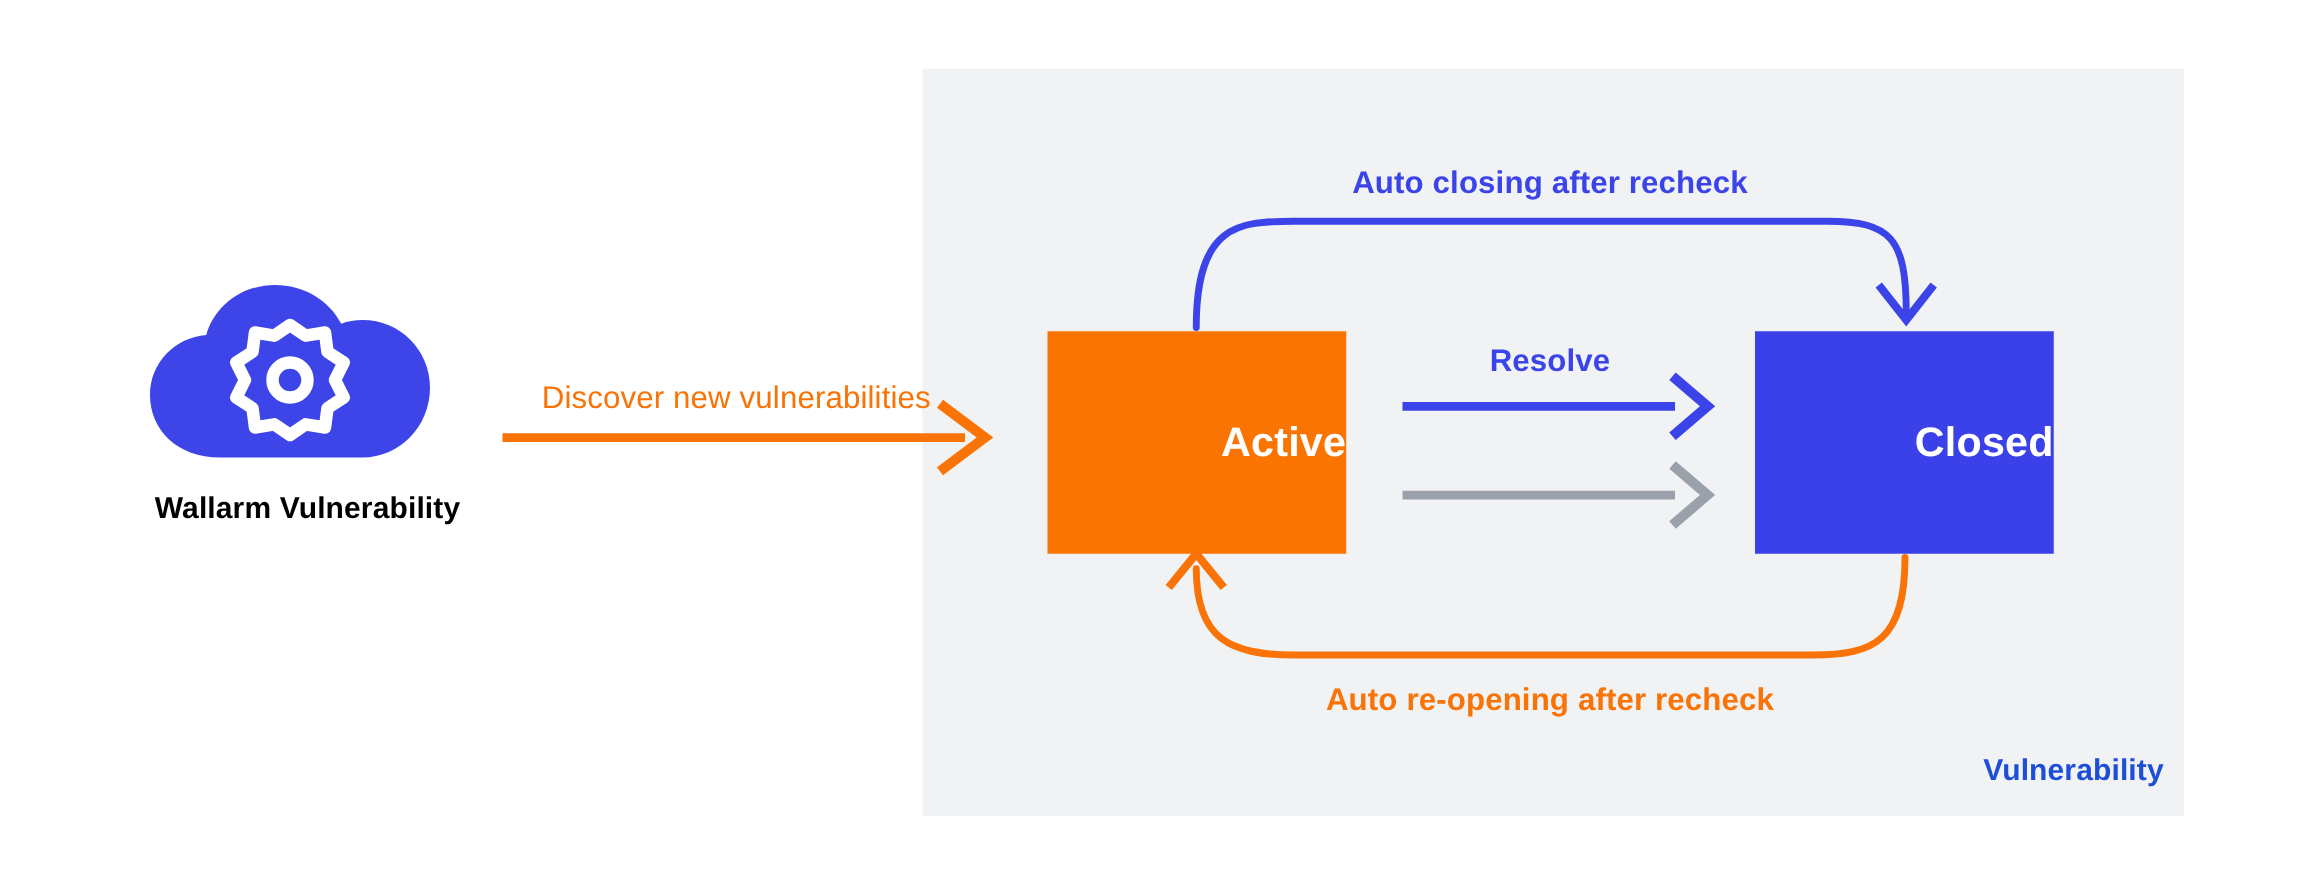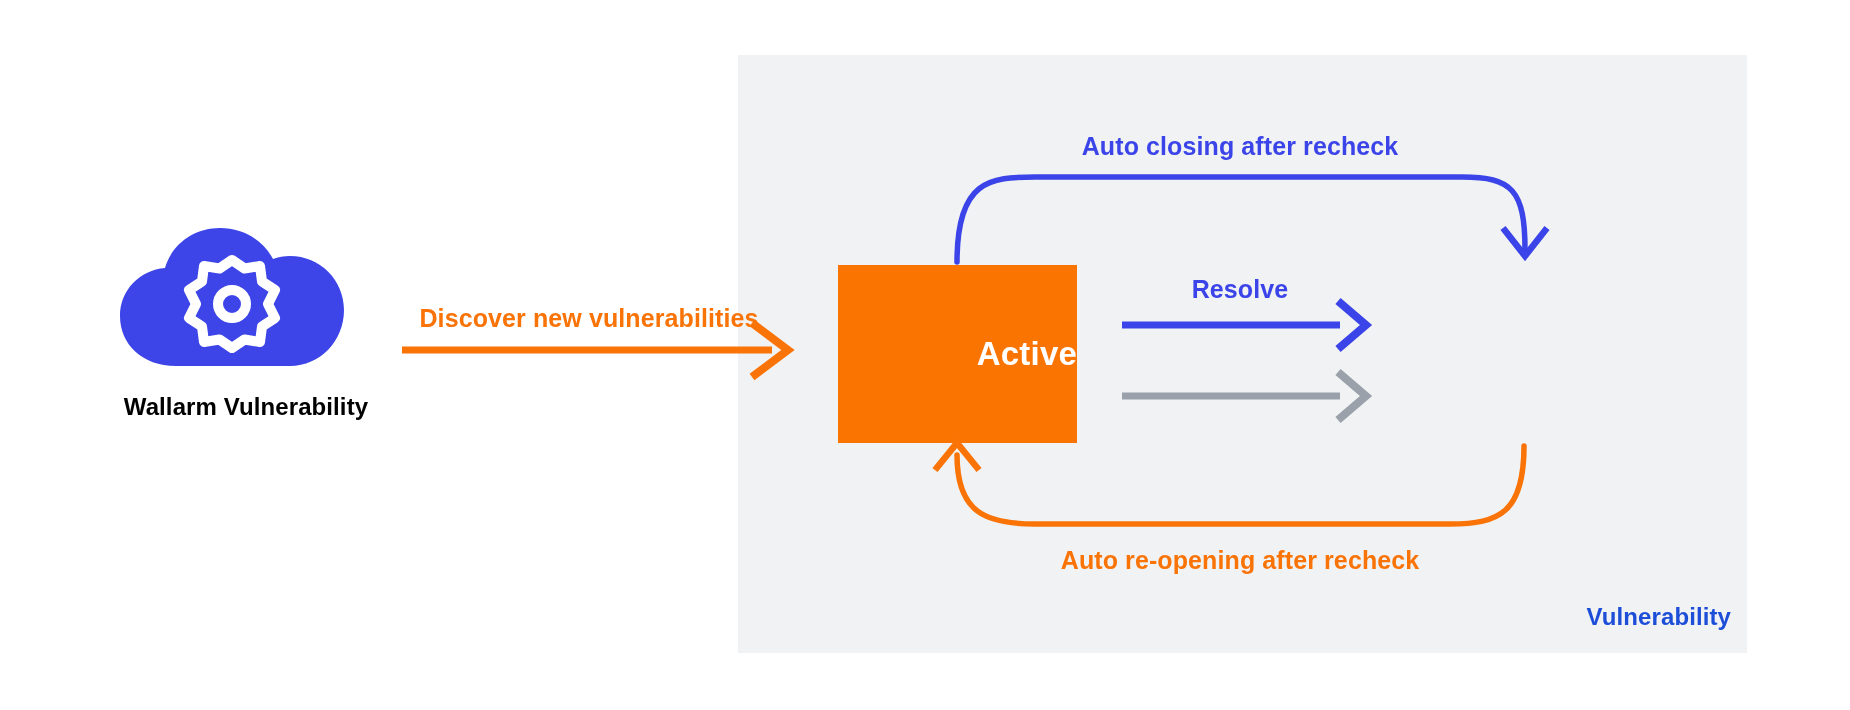--- a/index.html
+++ b/index.html
@@ -76,21 +76,21 @@
     width: 410px;
     height: 90px;
   }
   .discover-label {
     position: absolute;
     left: 404px;
     top: 304px;
     width: 370px;
     text-align: center;
     font-size: 25px;
-    font-weight: bold;
+    font-weight: normal;
     color: #f97306;
     letter-spacing: 0.1px;
     white-space: nowrap;
   }
 
   
   .state-box {
     position: absolute;
     top: 265px;
     width: 239px;
@@ -202,20 +202,23 @@
       <line x1="2" y1="50" x2="372" y2="50" stroke="#f97306" stroke-width="7" stroke-linecap="butt"></line>
       <polyline points="352,23 388,50 352,77" fill="none" stroke="#f97306" stroke-width="8" stroke-linejoin="miter" stroke-linecap="butt"></polyline>
     </svg>
   </div>
   <div class="discover-label">Discover new vulnerabilities</div>
 
   <div class="state-box active">
     <span>Active</span>
   </div>
 
+  <div class="state-box closed">
+    <span>Closed</span>
+  </div>
 
   <svg class="edges" viewBox="0 0 1850 710" width="1850" height="710" aria-hidden="true">
 
     <g>
       <path d="M957,262
                C957,180 990,177 1035,177
                L1462,177
                C1512,177 1525,190 1525,250" fill="none" stroke="#3b44e8" stroke-width="5.5" stroke-linecap="round"></path>
       <polyline points="1503,228 1525,256 1547,228" fill="none" stroke="#3b44e8" stroke-width="6.5" stroke-linejoin="miter" stroke-linecap="butt"></polyline>
     </g>

